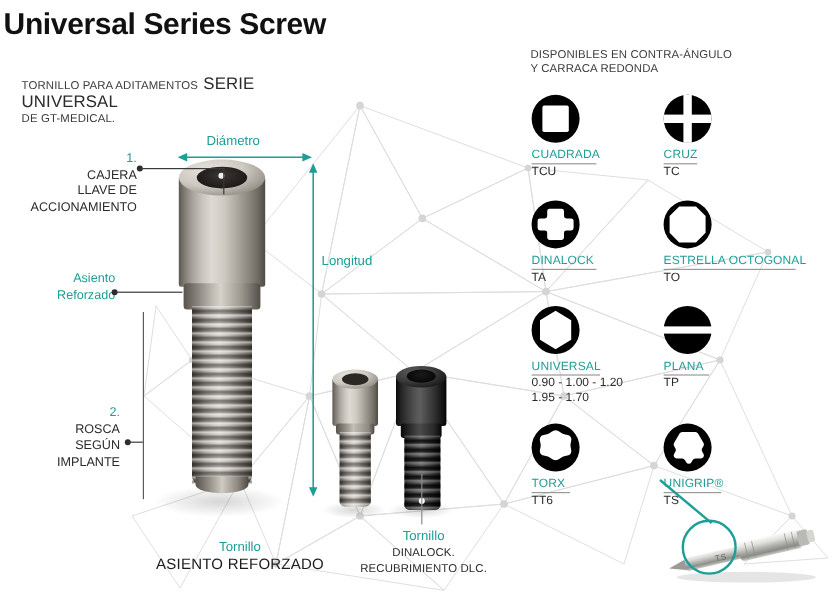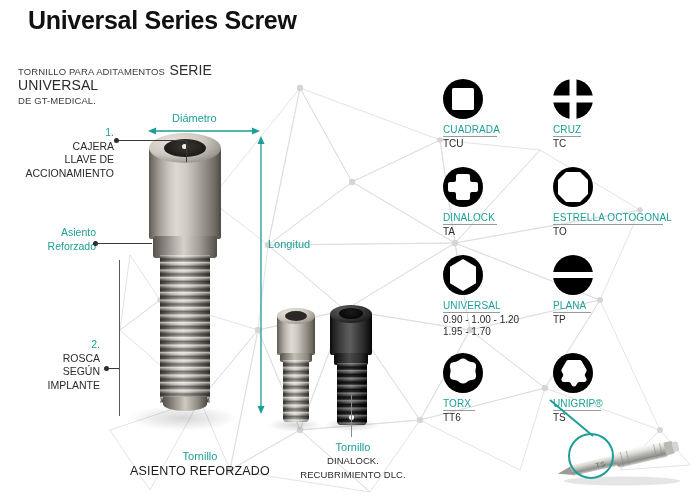--- a/index.html
+++ b/index.html
@@ -17,21 +17,21 @@
 
   
   #bg-network {
     position: absolute; left: 0; top: 0;
     width: 700px; height: 500px;
     pointer-events: none;
   }
 
   
   #title {
-    position: absolute; left: 28px; top: 6px;
+    position: absolute; left: 3px; top: 6px;
     font-size: 25px; font-weight: bold;
     color: #111111;
     letter-spacing: -0.3px;
     white-space: nowrap;
   }
 
   
   #intro {
     position: absolute; left: 18px; top: 63px;
     width: 270px;
@@ -327,39 +327,43 @@
   <div class="lead" style="left:107px; top:368px; width:12px;"></div>
   <div class="vline" style="left:119px; top:260px; height:156px;"></div>
 
   <div class="meas-label" style="left:172px; top:112px;">Diámetro</div>
   <svg style="position:absolute; left:148px; top:126px; width:112px; height:10px;" viewBox="0 0 112 10">
     <line x1="6" y1="5" x2="106" y2="5" stroke="#1d9e97" stroke-width="1.3"></line>
     <polygon points="0,5 8,1.5 8,8.5" fill="#1d9e97"></polygon>
     <polygon points="112,5 104,1.5 104,8.5" fill="#1d9e97"></polygon>
   </svg>
 
-  <div class="meas-label" style="left:268px; top:238px;">Longitud</div>
+  <div class="meas-label" style="left:268px; top:212px;">Longitud</div>
   <svg style="position:absolute; left:256px; top:136px; width:10px; height:278px;" viewBox="0 0 10 278">
     <line x1="5" y1="6" x2="5" y2="272" stroke="#1d9e97" stroke-width="1.3"></line>
     <polygon points="5,0 1.5,8 8.5,8" fill="#1d9e97"></polygon>
     <polygon points="5,278 1.5,270 8.5,270" fill="#1d9e97"></polygon>
   </svg>
 
   <div class="caption" style="left:100px; top:448px; width:200px;">
     <span class="t1">Tornillo</span><br>
     <span class="t2">ASIENTO REFORZADO</span>
   </div>
 
   <div class="caption" style="left:288px; top:440px; width:130px; line-height:12px;">
     <span class="t1">Tornillo</span><br>
     <span class="t3">DINALOCK.</span><br>
     <span class="t3">RECUBRIMIENTO DLC.</span>
   </div>
   <div class="vline" style="left:351px; top:395px; height:42px; background:#8a8a8a;"></div>
 
+  <div id="right-header">
+    <div>DISPONIBLES EN CONTRA-ÁNGULO</div>
+    <div>Y CARRACA REDONDA</div>
+  </div>
 
   <div class="drive-cell" style="left:442px; top:78px;">
     <svg class="drive-icon" viewBox="0 0 42 42">
       <circle cx="21" cy="21" r="20" fill="#000000"></circle>
       <rect x="10" y="10" width="22" height="22" rx="1.5" fill="#ffffff"></rect>
     </svg>
     <div class="drive-name">CUADRADA</div>
     <div class="drive-rule" style="width:54px;"></div>
     <div class="drive-code">TCU</div>
   </div>

